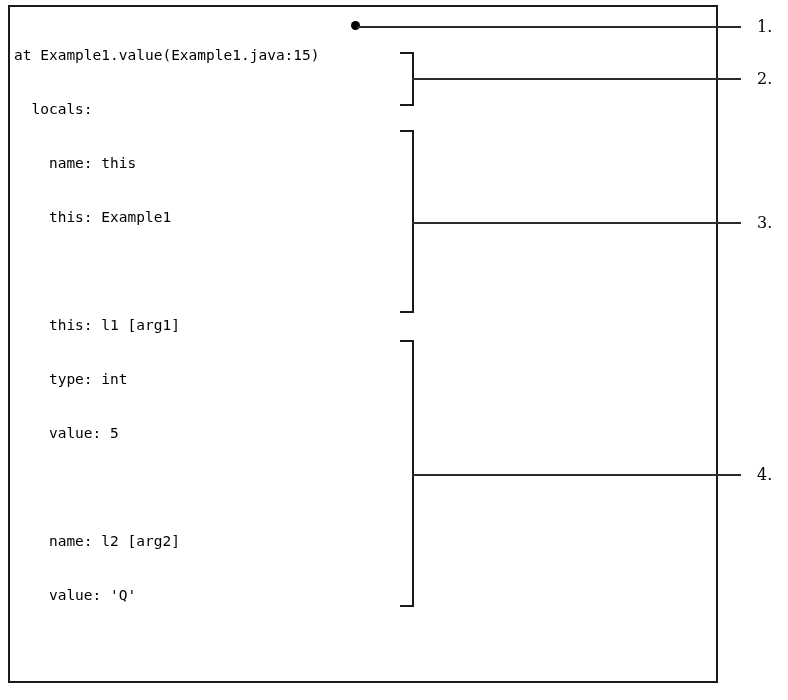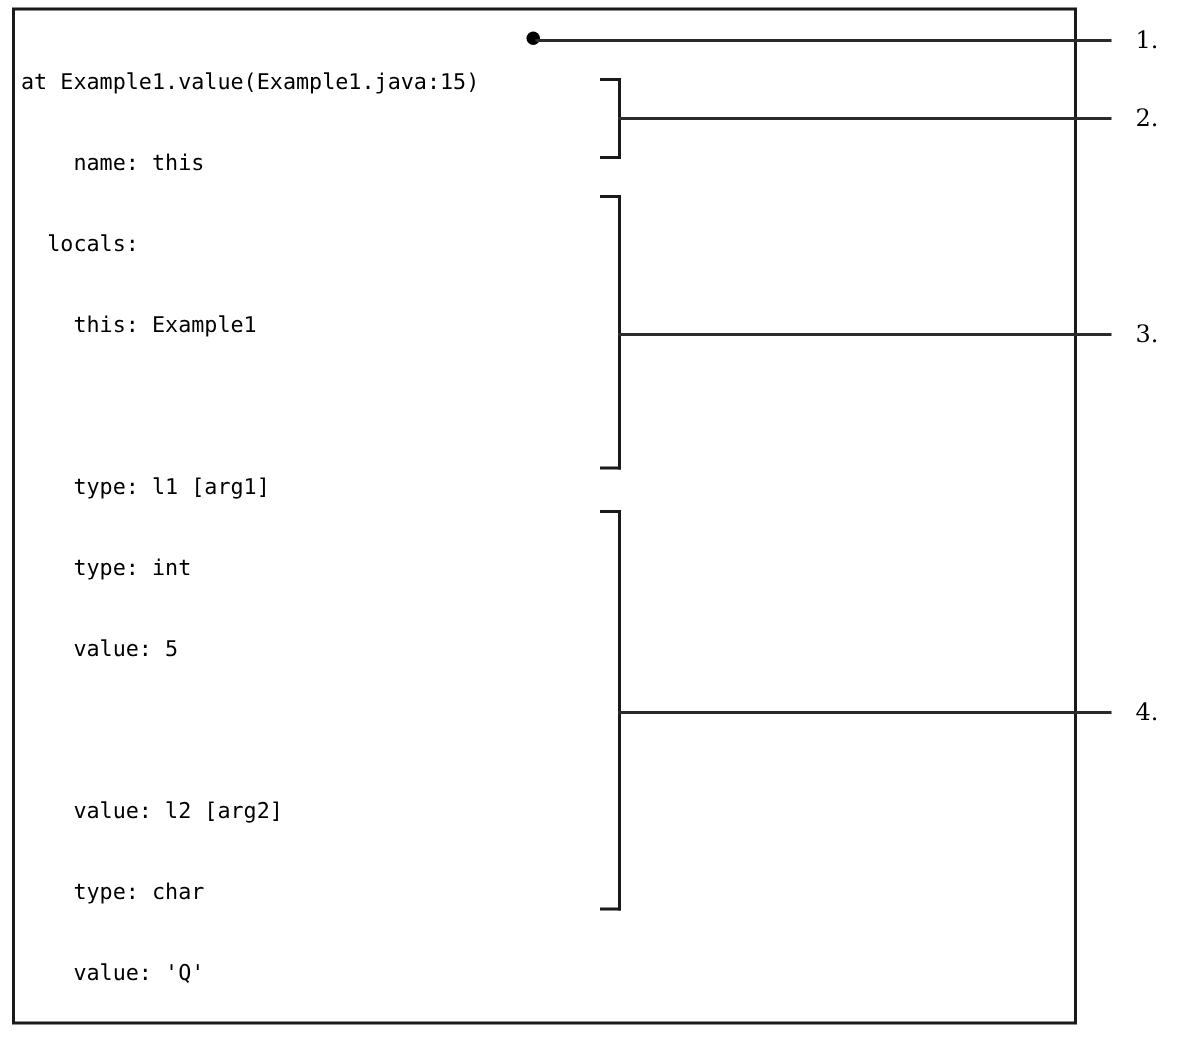--- a/index.html
+++ b/index.html
@@ -85,30 +85,29 @@
 </style>
 </head>
 <body>
 
 <div id="page">
 
   <div id="output-box"></div>
 
   <div id="console-text">
     <div class="line">at Example1.value(Example1.java:15)</div>
+    <div class="line">  locals:</div>
     <div class="line">    name: this</div>
-    <div class="line">  locals:</div>
     <div class="line">    this: Example1</div>
     <div class="line blank"></div>
-    <div class="line">    type: l1 [arg1]</div>
+    <div class="line">    this: l1 [arg1]</div>
     <div class="line">    type: int</div>
     <div class="line">    value: 5</div>
     <div class="line blank"></div>
-    <div class="line">    value: l2 [arg2]</div>
-    <div class="line">    type: char</div>
+    <div class="line">    name: l2 [arg2]</div>
     <div class="line">    value: 'Q'</div>
     
     
     
     
     
     
     
     
     

